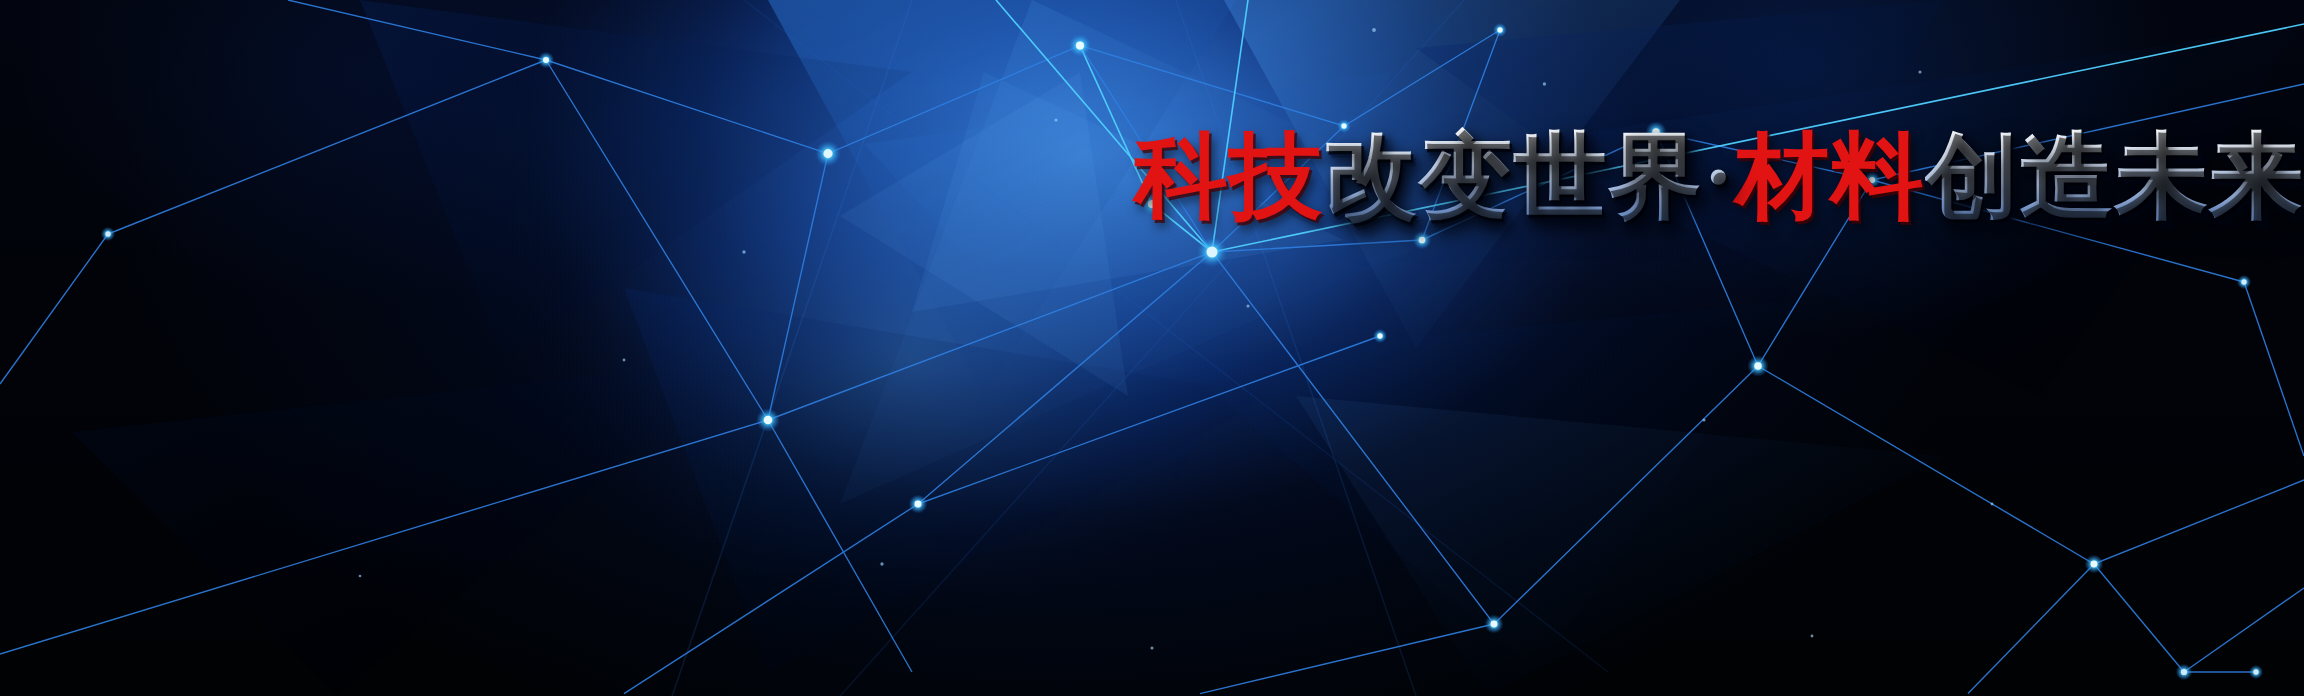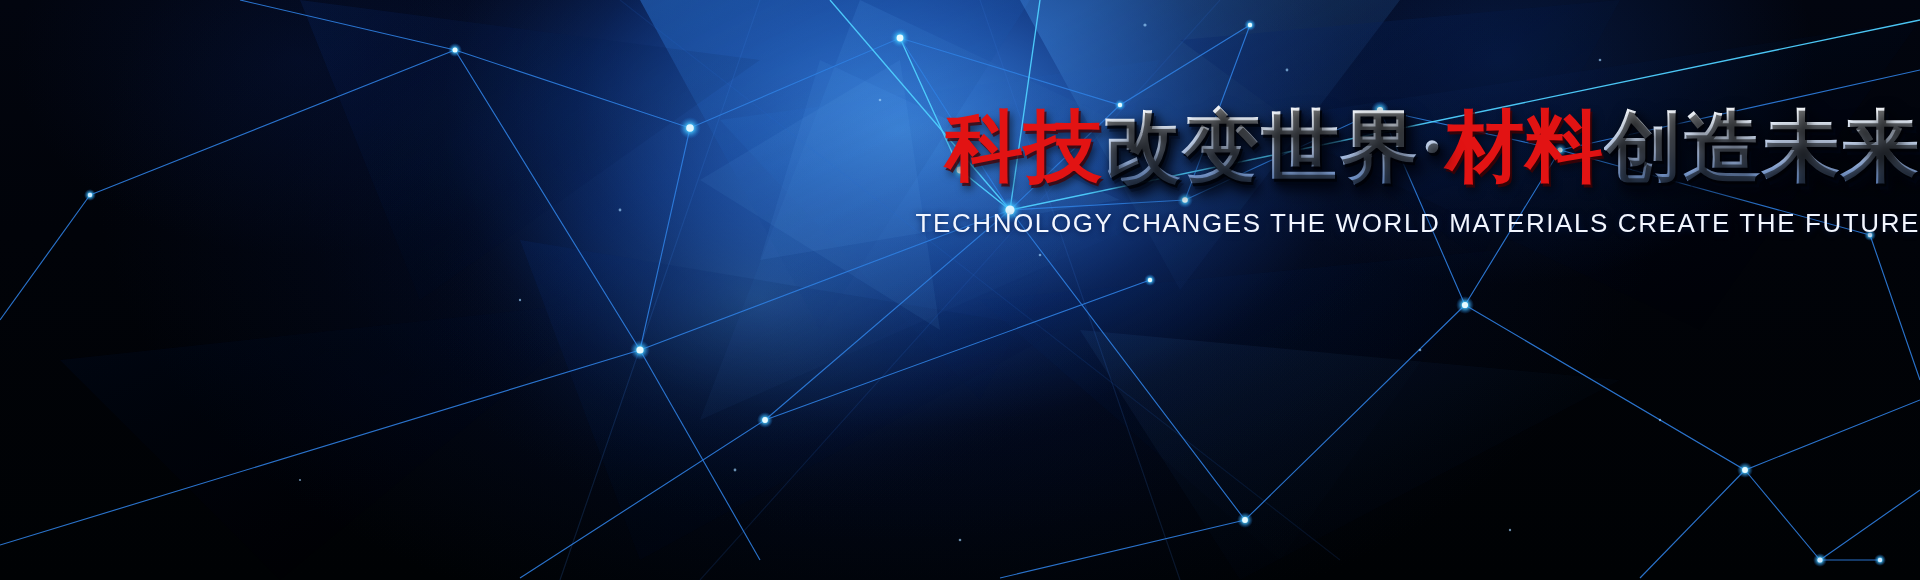--- a/index.html
+++ b/index.html
@@ -270,17 +270,16 @@
         <circle cx="1510" cy="530" r="1.2"></circle>
     </g>
   </svg>
 
   <div class="content">
 
     <h1 class="title">
       <span class="t-red">科技</span><span class="t-blue">改变世界·</span><span class="t-red">材料</span><span class="t-blue">创造未来</span>
     </h1>
 
-    <div class="subtitle">TECHNOLOGY CHANGES THE WORLD  MATERIALS CREATE THE FUTURE</div>
 
 
   </div>
 </div>
 
 </body></html>

